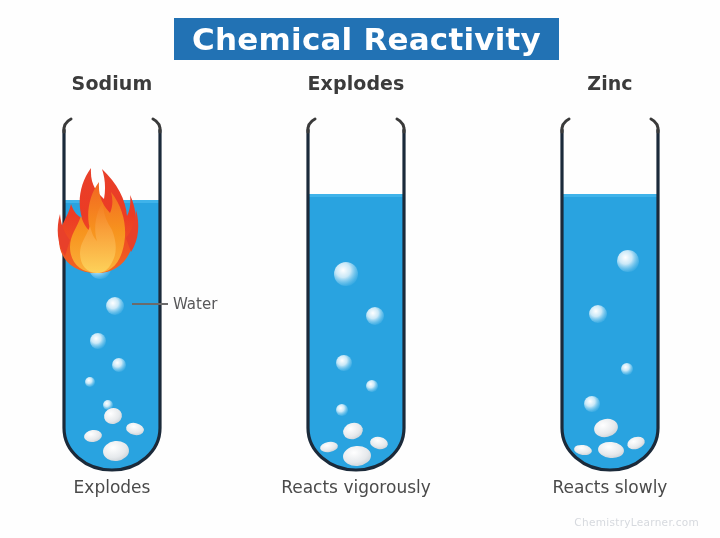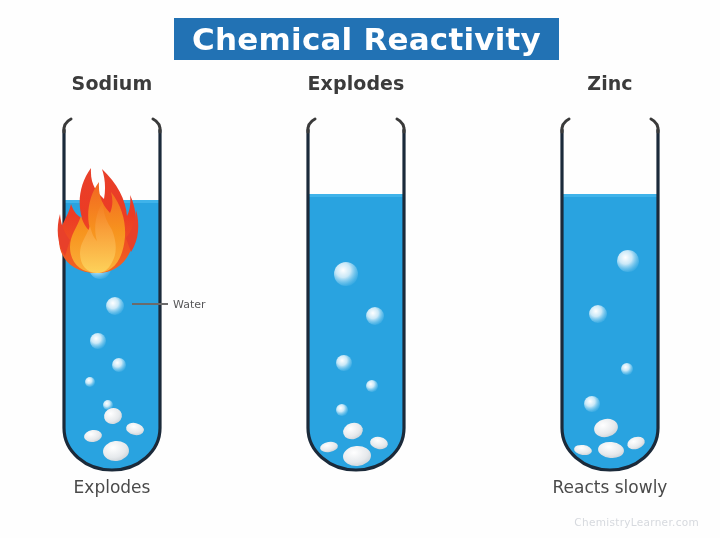--- a/index.html
+++ b/index.html
@@ -119,21 +119,21 @@
     display: flex;
     align-items: center;
     gap: 5px;
   }
   #water-leader {
     width: 36px;
     height: 2px;
     background: #6b6b6b;
   }
   #water-label-text {
-    font-size: 11px;
+    font-size: 15px;
     color: #58585a;
     font-family: "DejaVu Sans", "Liberation Sans", sans-serif;
     white-space: nowrap;
   }
 
   
   #watermark {
     position: absolute;
     right: 21px;
     bottom: 10px;
@@ -289,20 +289,21 @@
             <ellipse cx="88" cy="327" rx="9" ry="6" fill="url(#piece-grad)" transform="rotate(10 88 327)"></ellipse>
             <ellipse cx="38" cy="331" rx="9" ry="5" fill="url(#piece-grad)" transform="rotate(-10 38 331)"></ellipse>
             <ellipse cx="66" cy="340" rx="14" ry="10" fill="url(#piece-grad)" transform="rotate(-4 66 340)"></ellipse>
           </g>
         </g>
         <path d="M 17 14 L 17 312 A 48 42 0 0 0 113 312 L 113 14" fill="none" stroke="#1b2a3a" stroke-width="3.2" stroke-linecap="round"></path>
         <path d="M 17 16 q -1 -9 7 -13" fill="none" stroke="#3a3a3a" stroke-width="3" stroke-linecap="round"></path>
         <path d="M 113 16 q 1 -9 -7 -13" fill="none" stroke="#3a3a3a" stroke-width="3" stroke-linecap="round"></path>
       </svg>
     </div>
+    <div class="caption">Reacts vigorously</div>
   </div>
 
   <div class="column" id="column-zinc">
     <div class="metal-label">Zinc</div>
     <div class="tube-wrap">
       <svg class="tube-svg" viewBox="0 0 130 345">
         <defs>
           <clipPath id="clip-zinc">
             <path d="M 17 14 L 17 312 A 48 42 0 0 0 113 312 L 113 14 Z"></path>
           </clipPath>

